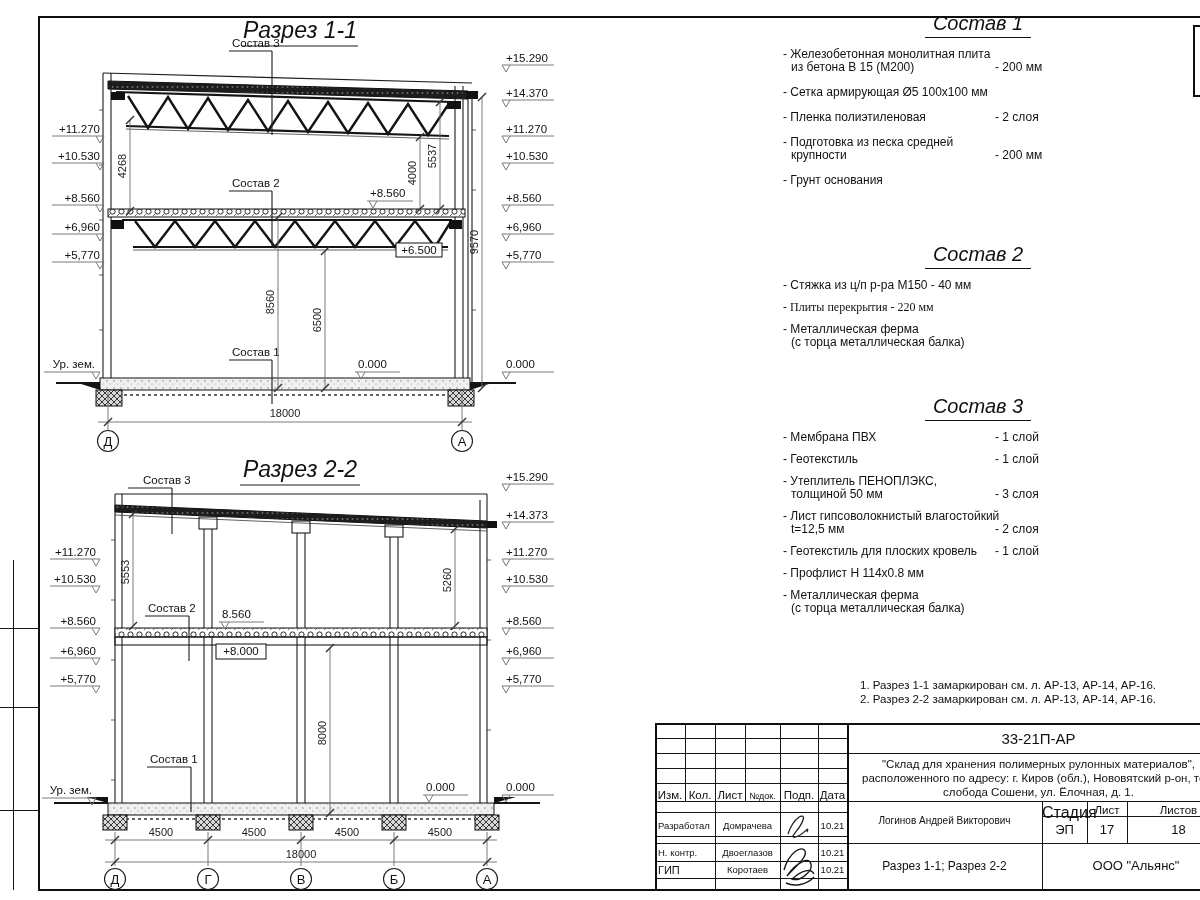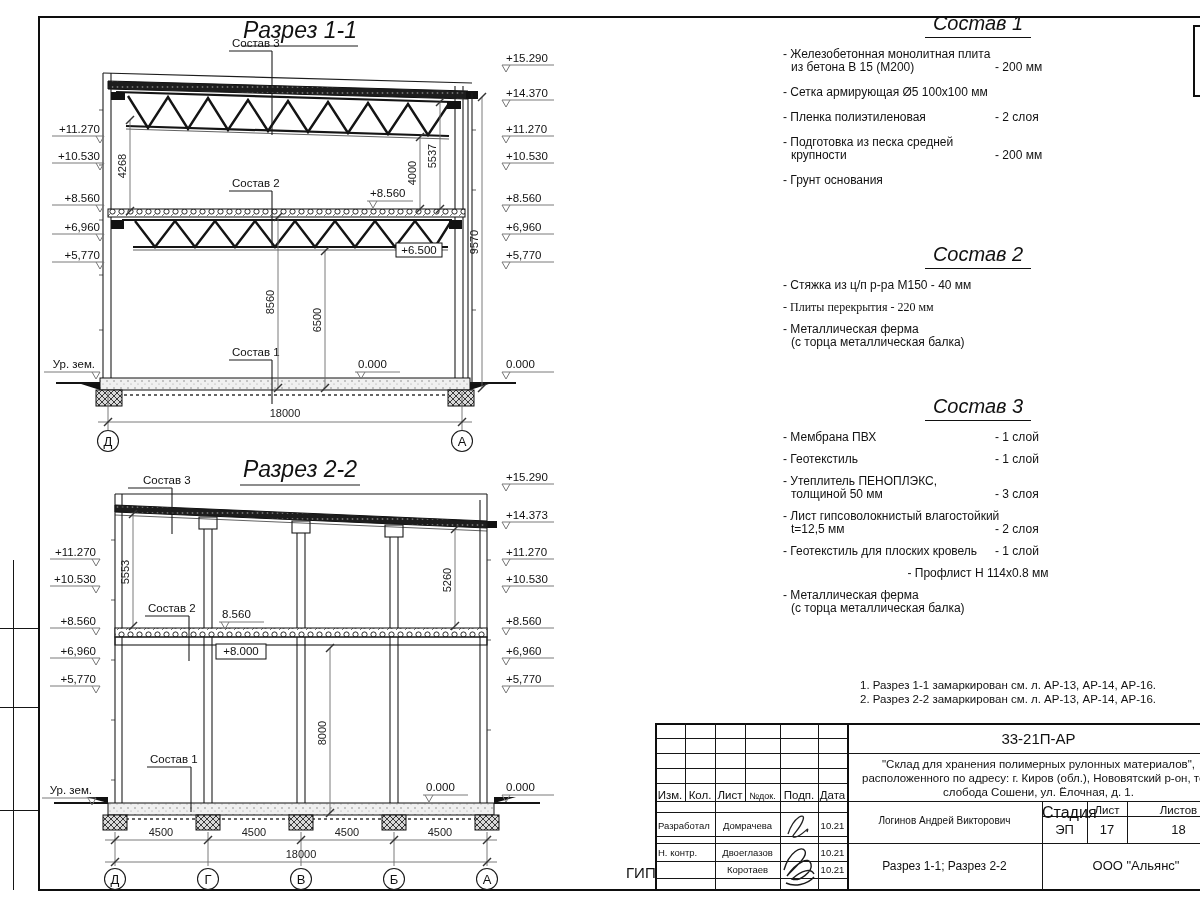--- a/index.html
+++ b/index.html
@@ -511,21 +511,21 @@
       </div>
     <div class="item" style="margin-bottom:9px;">
         <div>- Лист гипсоволокнистый влагостойкий</div>
         <div class="l2">t=12,5 мм</div>
         <span class="val">- 2 слоя</span>
       </div>
     <div class="item" style="margin-bottom:9px;">
         <div>- Геотекстиль для плоских кровель</div>
         <span class="val">- 1 слой</span>
       </div>
-    <div class="item" style="margin-bottom:9px;text-align:center;">
+    <div class="item" style="margin-bottom:9px;">
         <div>- Профлист Н 114х0.8 мм</div>
       </div>
     <div class="item" style="margin-bottom:9px;">
         <div>- Металлическая ферма</div>
         <div class="l2">(с торца металлическая балка)</div>
       </div>
   </div>
 
   <div class="notes">
     <div>1. Разрез 1-1 замаркирован см. л. АР-13, АР-14, АР-16.</div>
@@ -566,21 +566,21 @@
     <div class="cell ctr" style="left:745px;top:791px;width:35px;font-size:9px;">№док.</div>
     <div class="cell ctr" style="left:780px;top:789px;width:38px;font-size:11.5px;">Подп.</div>
     <div class="cell ctr" style="left:818px;top:789px;width:29px;font-size:11.5px;">Дата</div>
 
     <div class="cell" style="left:658px;top:820px;font-size:9.5px;">Разработал</div>
     <div class="cell ctr" style="left:715px;top:820px;width:65px;font-size:9.5px;">Домрачева</div>
     <div class="cell ctr" style="left:818px;top:820px;width:29px;font-size:9.5px;">10.21</div>
     <div class="cell" style="left:658px;top:847px;font-size:9.5px;">Н. контр.</div>
     <div class="cell ctr" style="left:715px;top:847px;width:65px;font-size:9.5px;">Двоеглазов</div>
     <div class="cell ctr" style="left:818px;top:847px;width:29px;font-size:9.5px;">10.21</div>
-    <div class="cell" style="left:626px;top:864px;font-size:15px;">ГИП</div>
+    <div class="cell" style="left:658px;top:864px;font-size:11px;">ГИП</div>
     <div class="cell ctr" style="left:715px;top:864px;width:65px;font-size:9.5px;">Коротаев</div>
     <div class="cell ctr" style="left:818px;top:864px;width:29px;font-size:9.5px;">10.21</div>
 
     <svg class="abs" style="left:780px;top:808px;" width="38" height="34" viewBox="0 0 38 34">
       <path d="M8,26 C14,8 26,4 23,12 C20,22 8,30 15,29 C23,28 30,16 27,24" stroke="#222" stroke-width="1.3" fill="none"></path>
     </svg>
     <svg class="abs" style="left:778px;top:843px;" width="42" height="45" viewBox="0 0 42 45">
       <path d="M6,27 C11,9 24,2 27,8 C30,14 16,25 9,33 C19,19 31,13 33,21 C35,29 21,39 14,36 C24,27 33,25 36,31" stroke="#1a1a1a" stroke-width="1.4" fill="none"></path>
       <path d="M8,40 C16,44 29,42 36,34" stroke="#1a1a1a" stroke-width="1.4" fill="none"></path>
     </svg>

